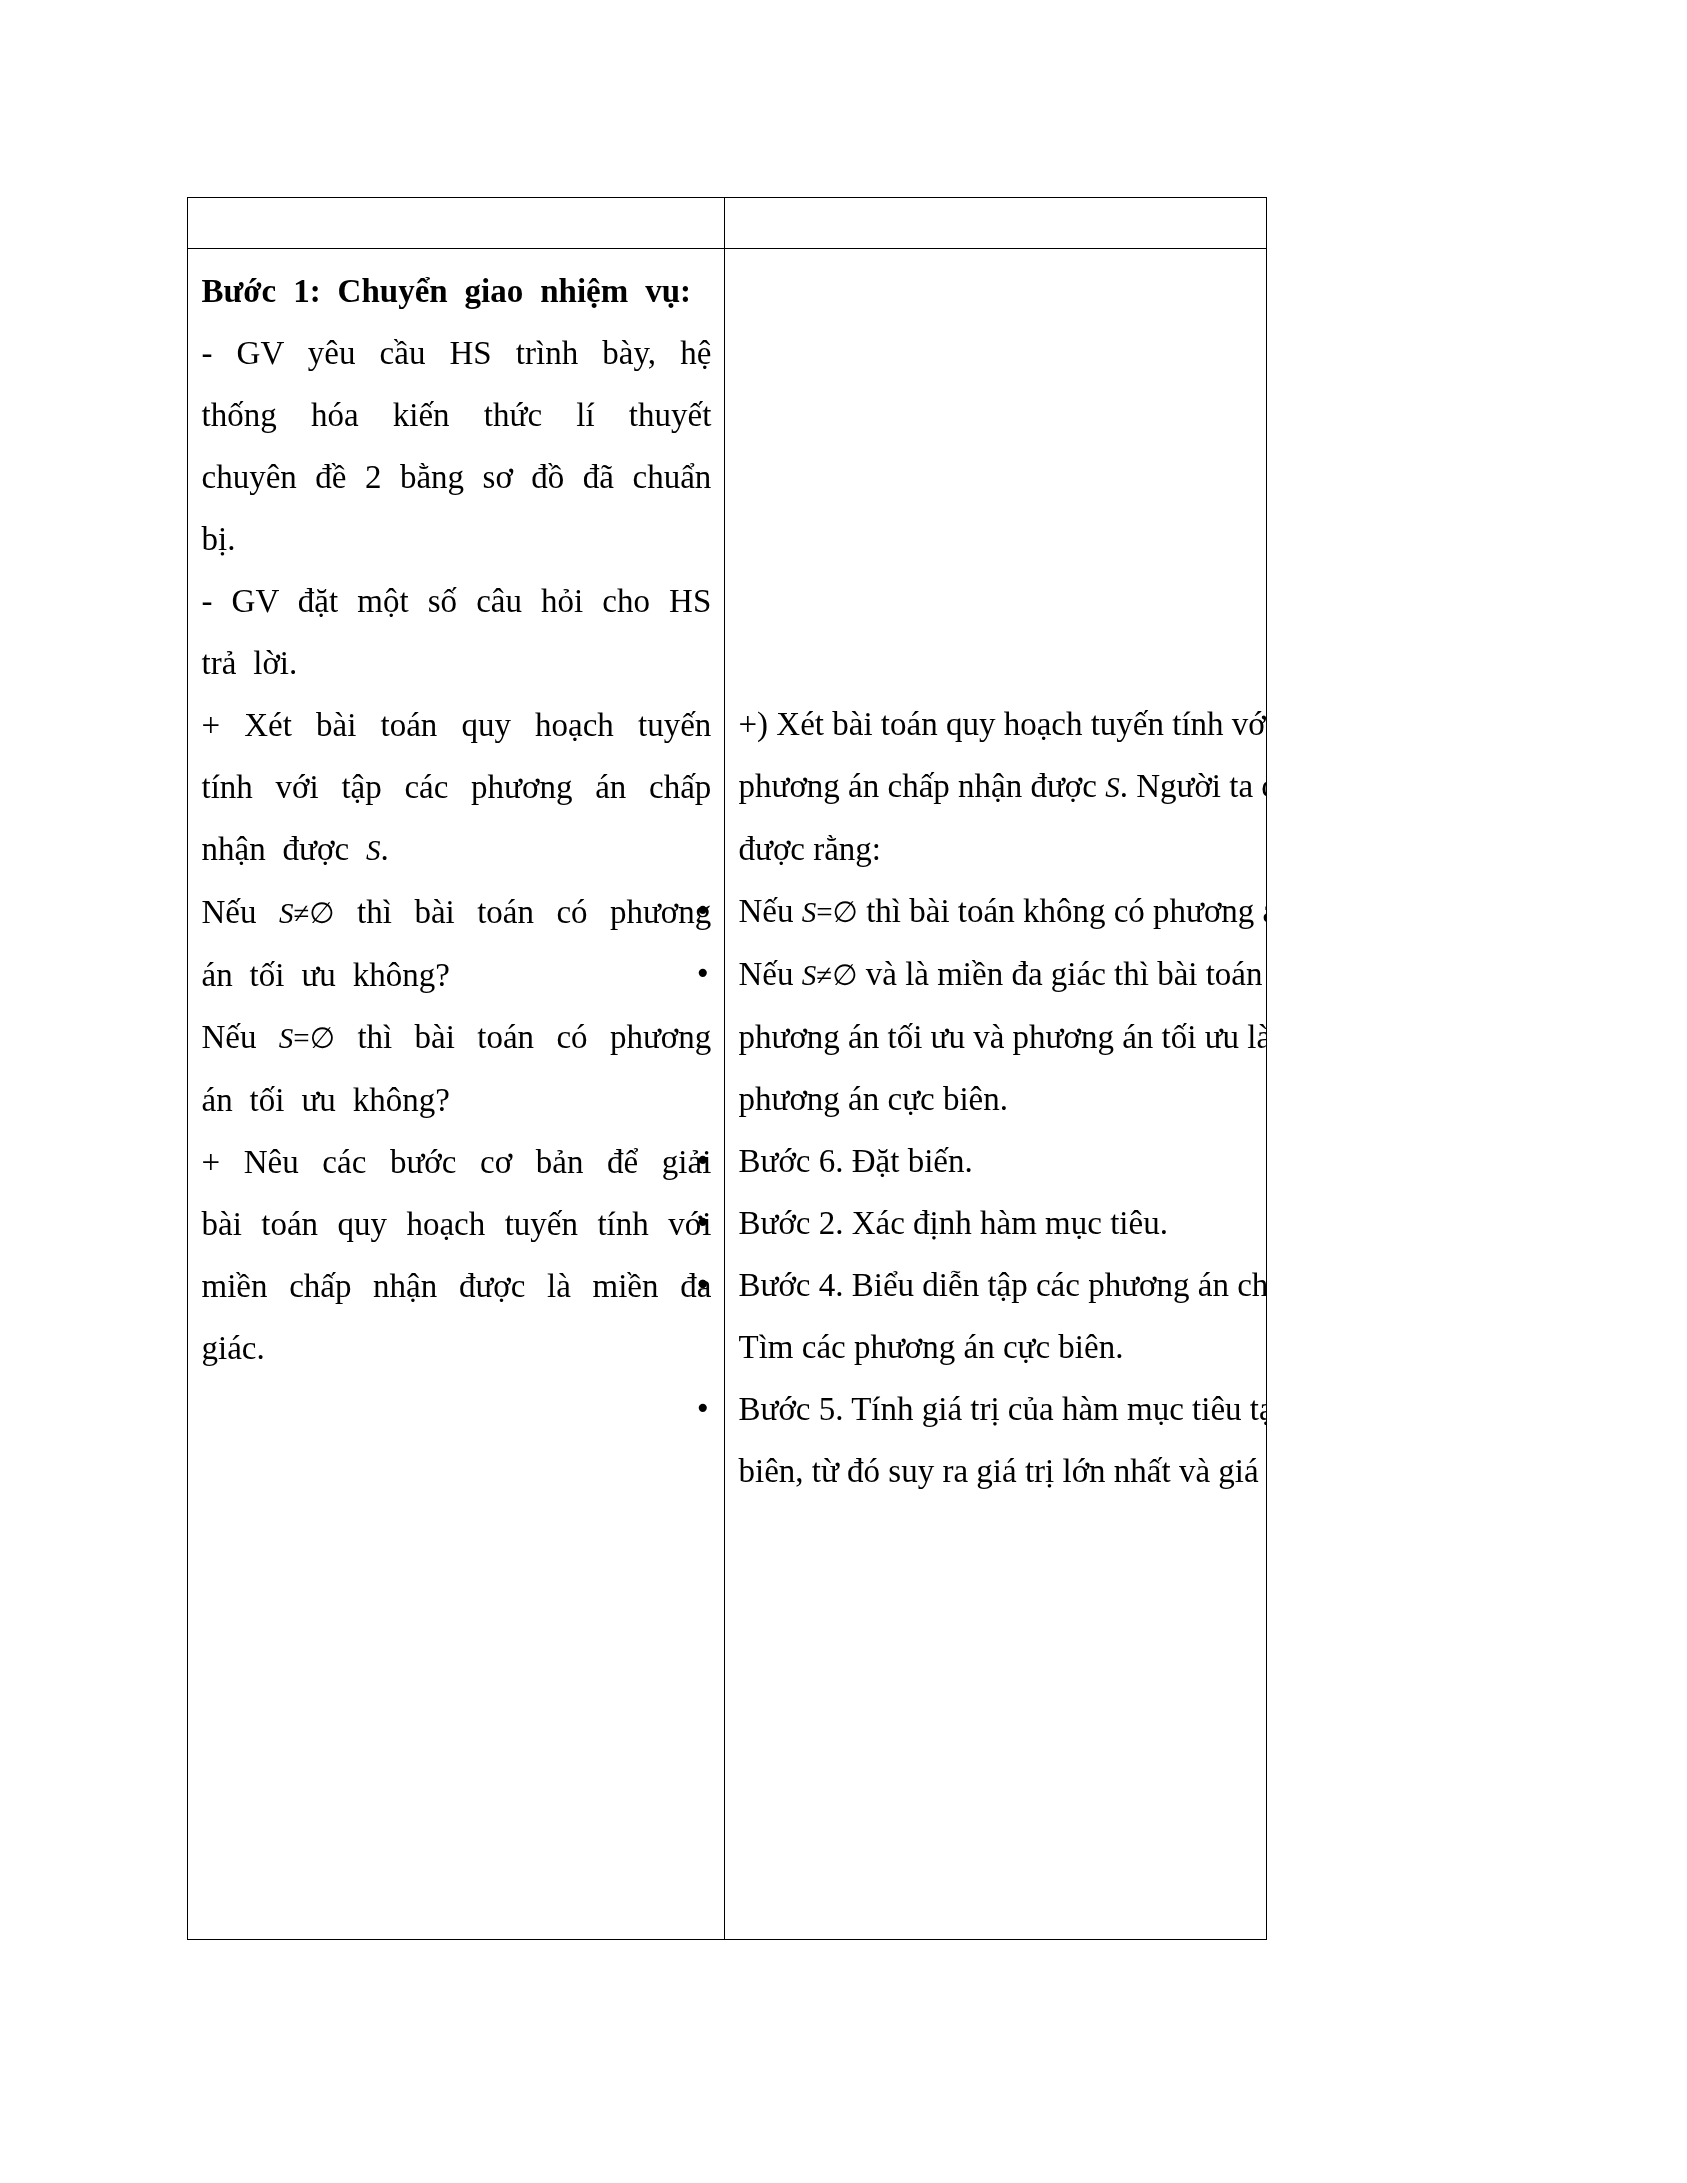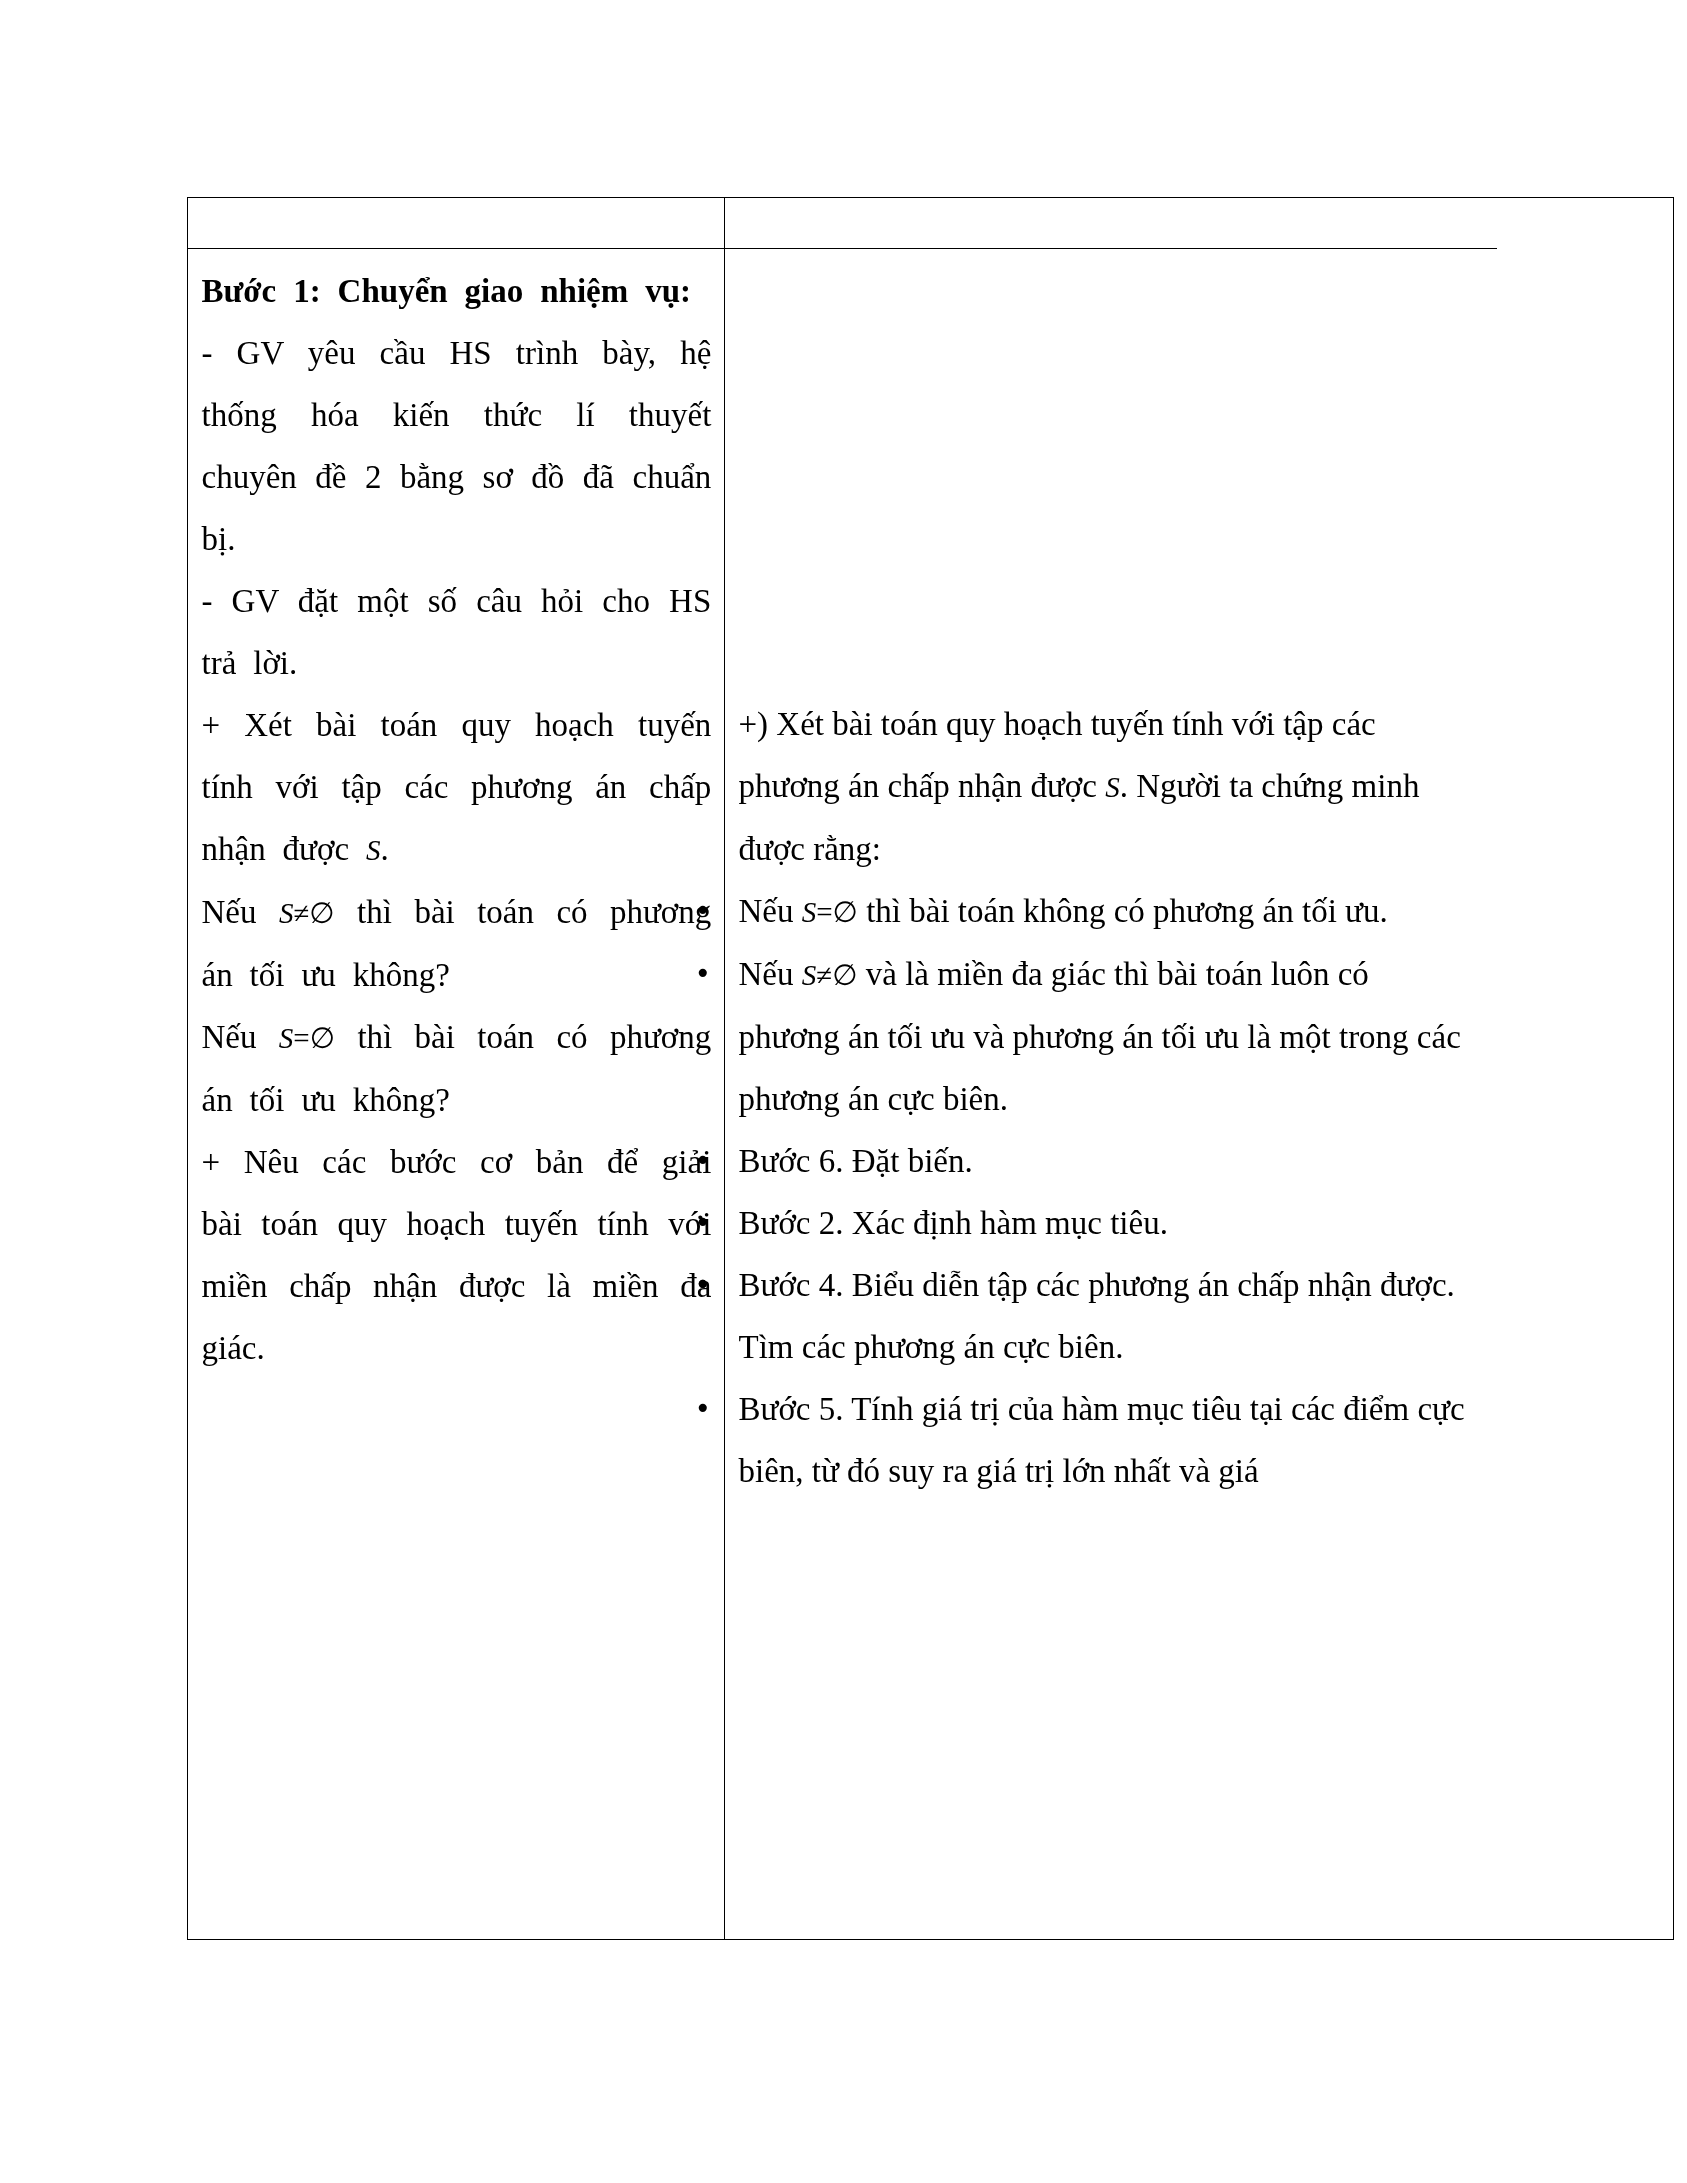--- a/index.html
+++ b/index.html
@@ -12,21 +12,21 @@
     width: 1687px;
     height: 2183px;
     background: #ffffff;
     font-family: "Liberation Serif", "DejaVu Serif", serif;
     color: #000000;
   }
   .doc-table {
     position: absolute;
     left: 187px;
     top: 197px;
-    width: 1487px;
+    width: 1080px;
     height: 1743px;
     box-sizing: border-box;
     border: 1.6px solid #000000;
     display: grid;
     grid-template-columns: 537px 772px;
     grid-template-rows: 51px 1fr;
     overflow: hidden;
     background: #ffffff;
   }
   .cell {

